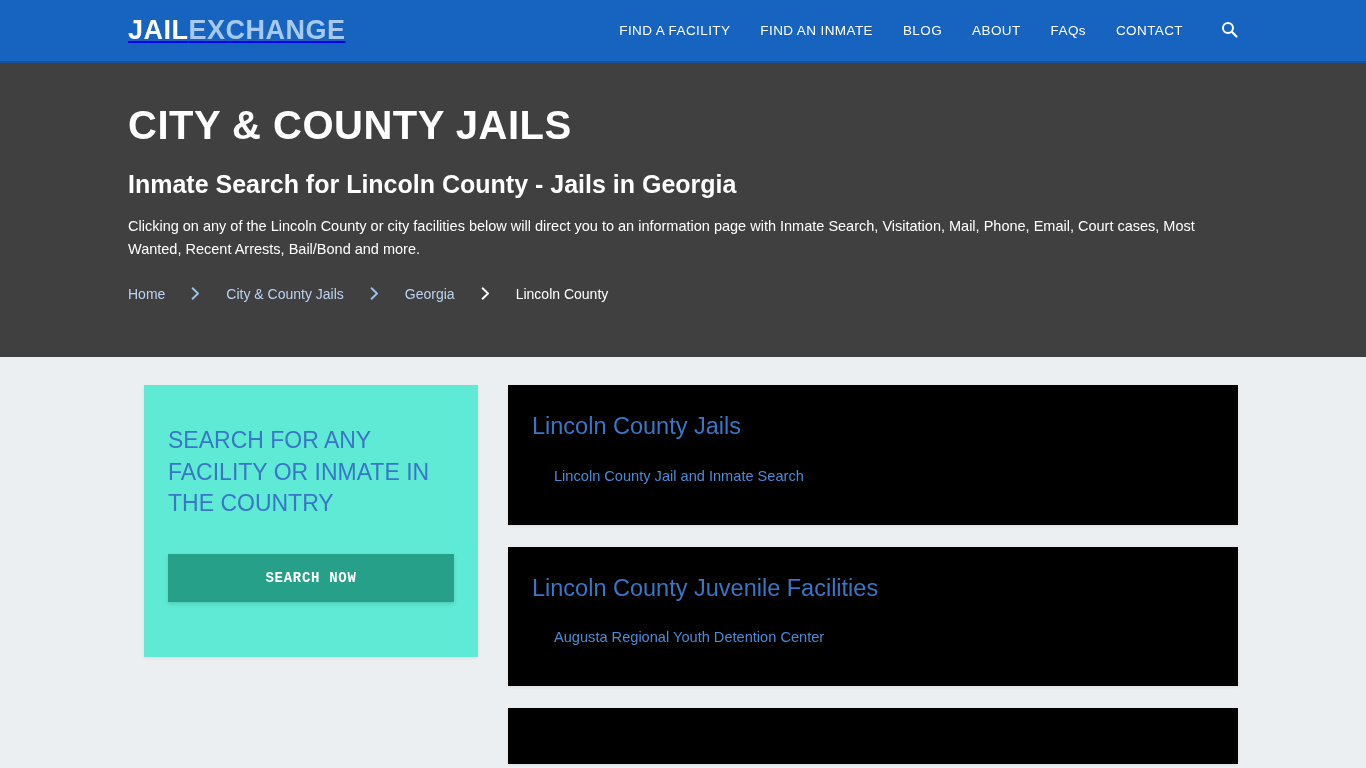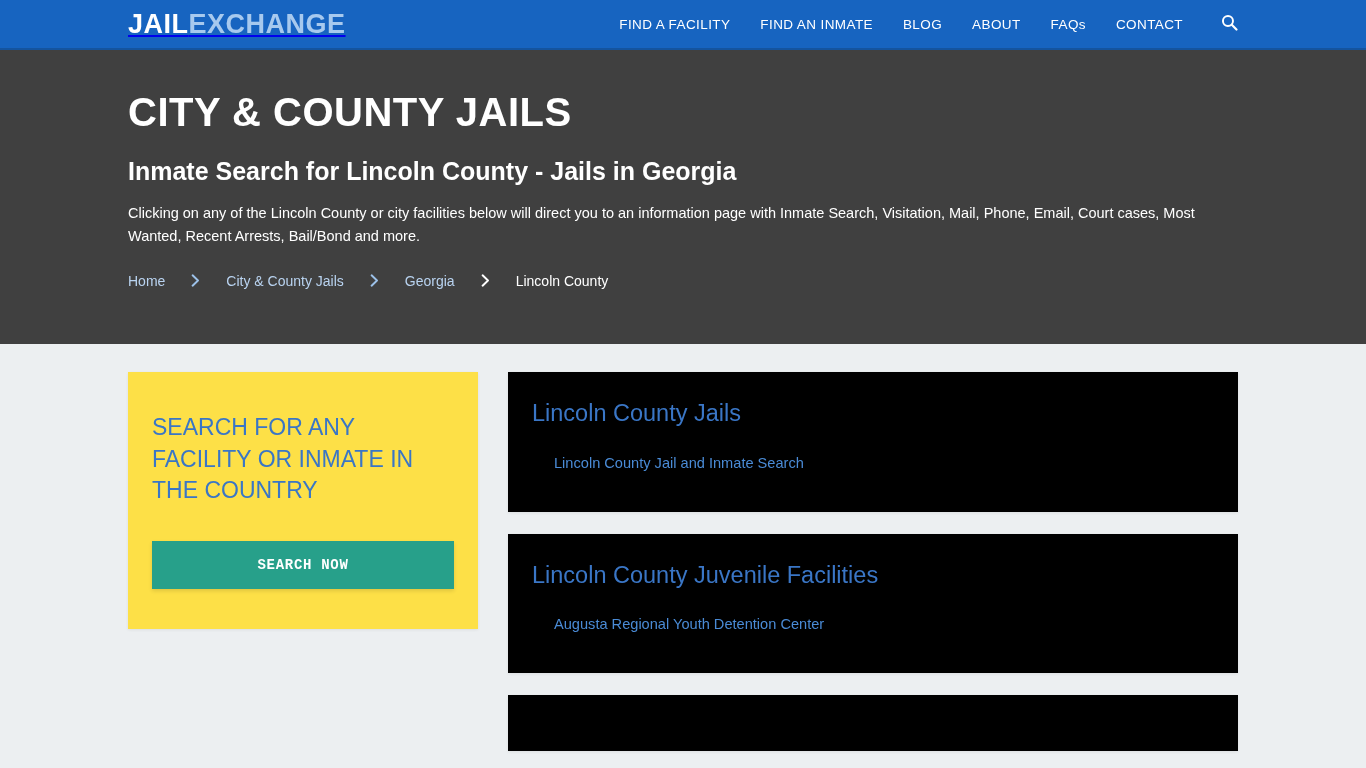--- a/index.html
+++ b/index.html
@@ -13,21 +13,21 @@
 
   body {
     font-family: "Liberation Sans", sans-serif;
     background: #eceff1;
     color: #333;
     -webkit-font-smoothing: antialiased;
   }
 
   
   .navbar {
-    height: 50px;
+    height: 63px;
     background: #1764c0;
     border-bottom: 2px solid #14549f;
     display: flex;
     align-items: center;
     padding: 0 128px 0 128px;
     position: relative;
   }
 
   .logo {
     font-size: 27px;
@@ -128,23 +128,24 @@
   .content {
     padding: 28px 128px 0 128px;
     display: flex;
     gap: 30px;
     align-items: flex-start;
   }
 
   .sidebar { width: 350px; flex: 0 0 350px; }
 
   .side-card {
-    background: #fde047;
-    padding: 40px 24px 40px 24px;
+    background: #5eead4;
+    padding: 40px 24px 55px 24px;
     box-shadow: 0 1px 3px rgba(0,0,0,0.07);
+    margin-left: 16px;
   }
 
   .side-card-title {
     color: #3a76c6;
     font-size: 23px;
     line-height: 1.38;
     font-weight: normal;
     margin-bottom: 34px;
   }
 

